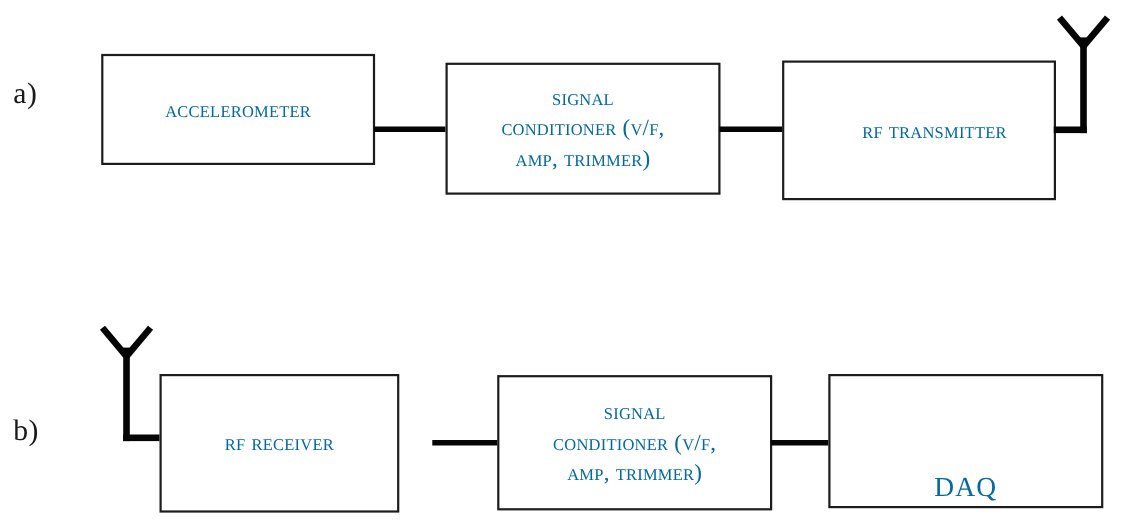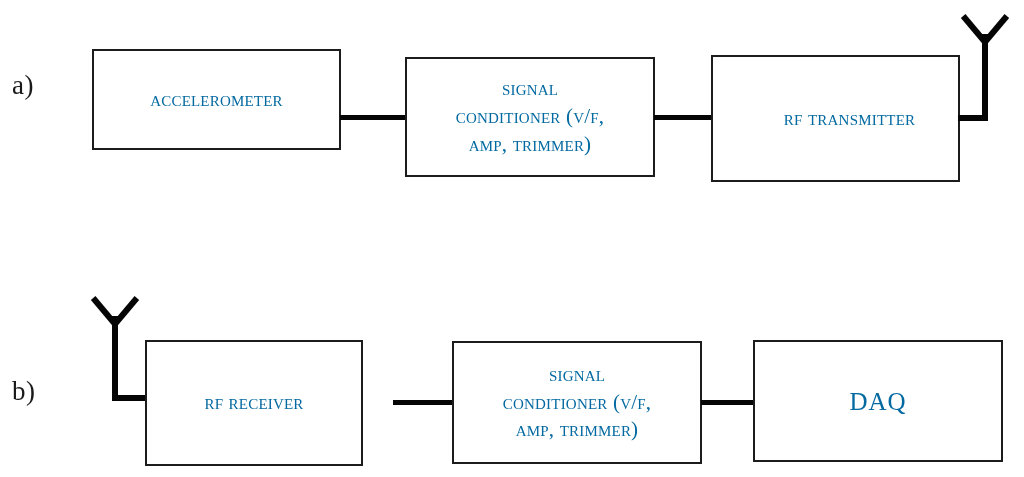--- a/index.html
+++ b/index.html
@@ -125,17 +125,17 @@
   <div class="connector" style="left:393px; top:400px; width:61px;"></div>
 
   <div class="block" style="left:452px; top:341px; width:250px; height:123px;">
     <span class="block-label">SIGNAL
 CONDITIONER (V/F,
 AMP, TRIMMER)</span>
   </div>
 
   <div class="connector" style="left:701px; top:400px; width:54px;"></div>
 
-  <div class="block" style="left:753px; top:340px; width:250px; height:122px;">
+  <div class="block" style="left:753px; top:340px; width:250px; height:122px;align-items:flex-end;">
     <span class="block-label plain">DAQ</span>
   </div>
 
 </div>
 
 </body></html>

